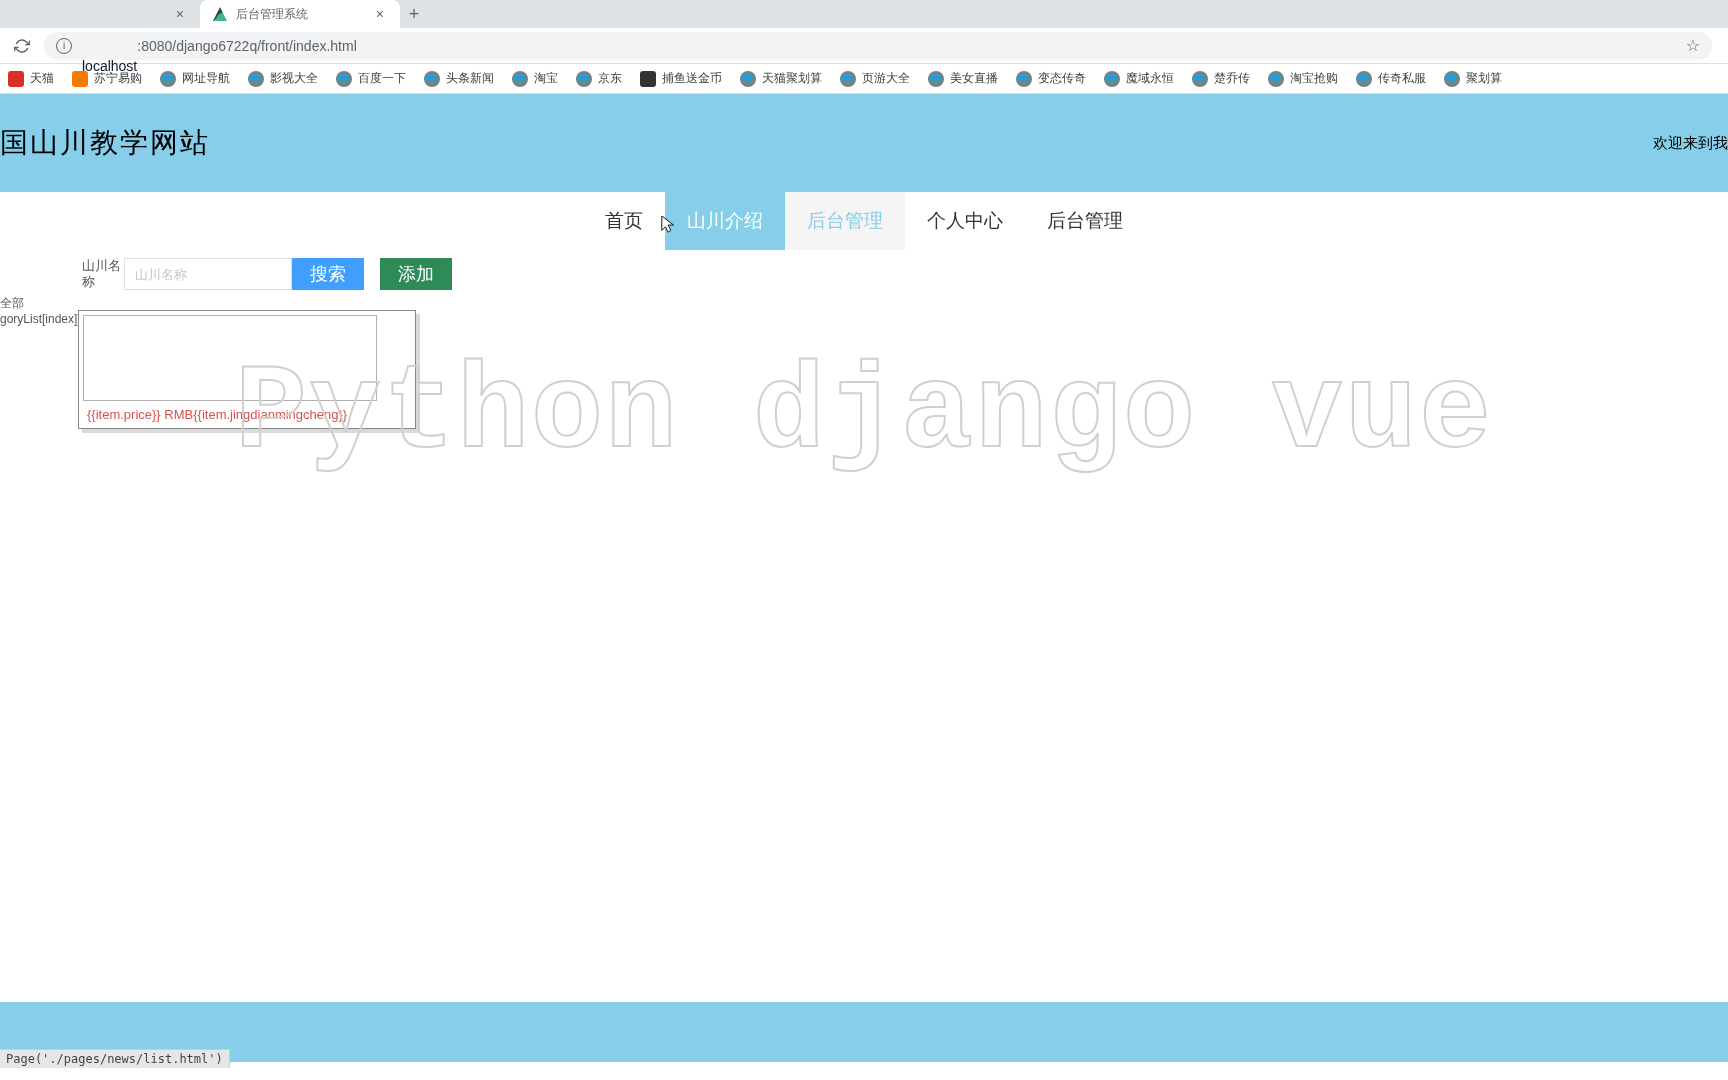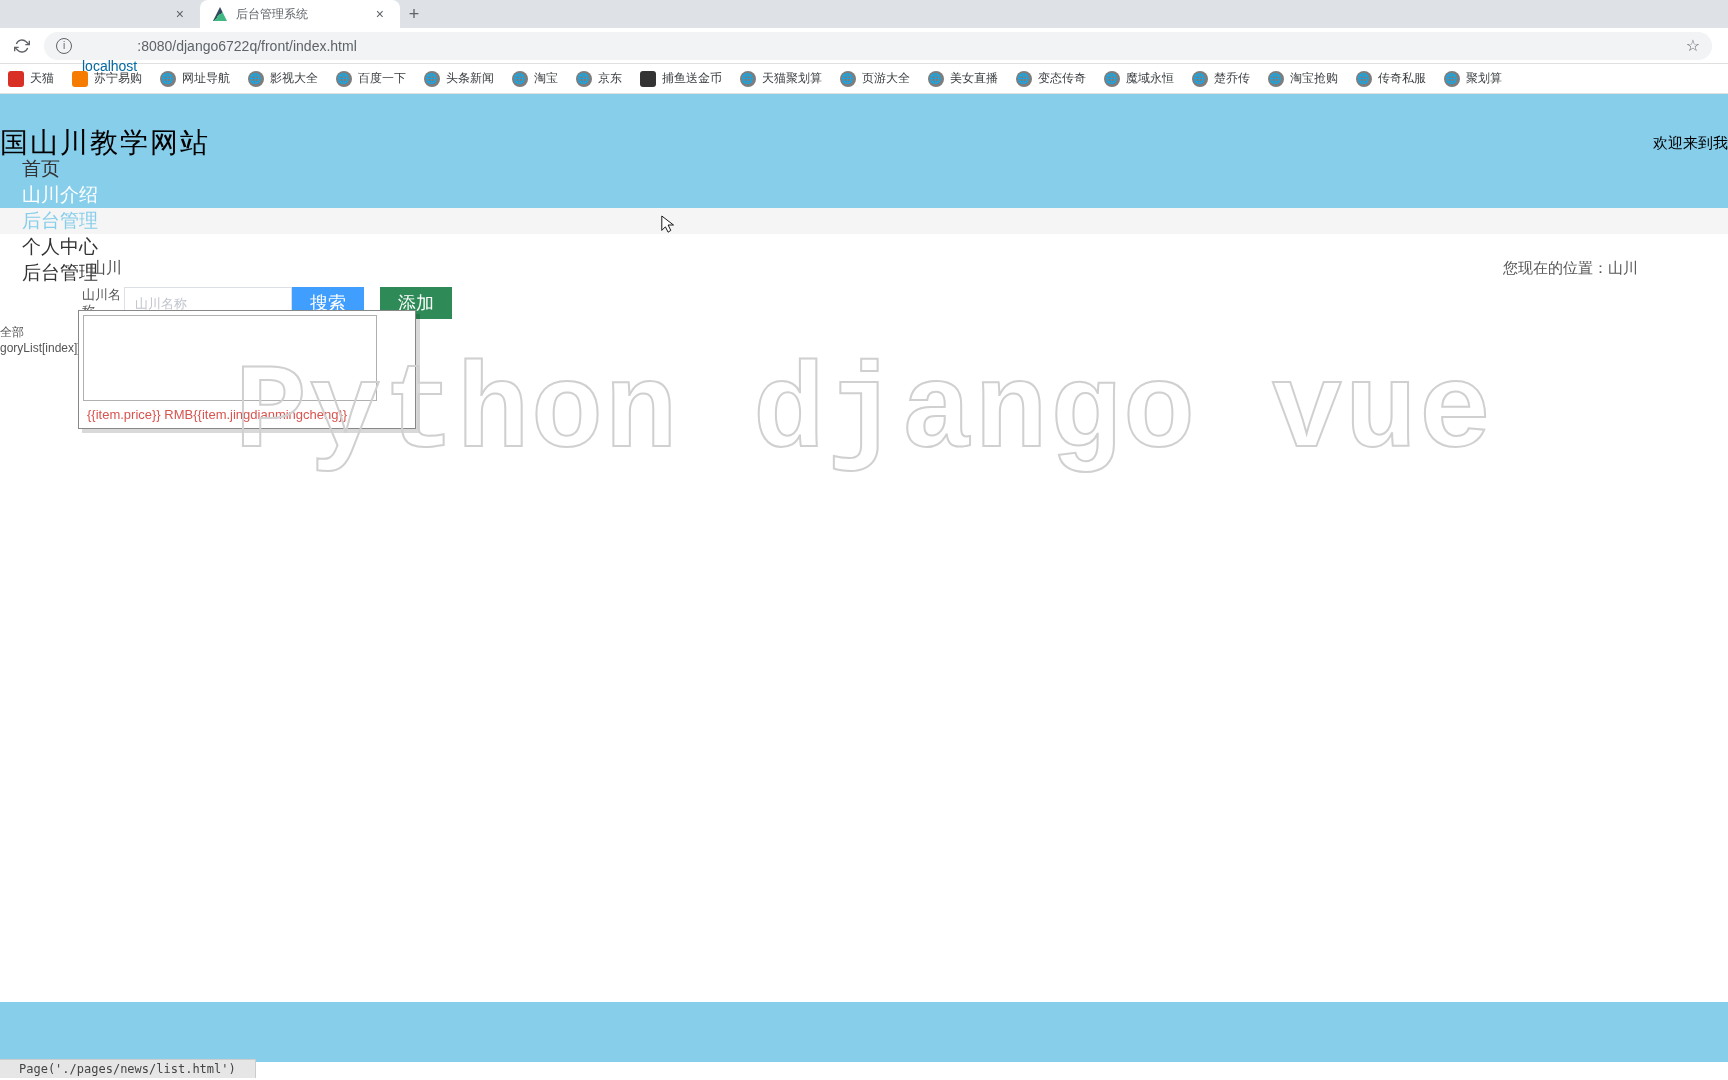--- a/index.html
+++ b/index.html
@@ -108,21 +108,21 @@
       border: 1.5px solid #5f6368;
       border-radius: 50%;
       display: flex;
       align-items: center;
       justify-content: center;
       font-size: 10px;
       margin-right: 10px;
       color: #5f6368;
     }
     .addr-host {
-      color: #0369a1;
+      color: #0f172a;
       margin-top: 41px;
     }
     .addr-path {
       color: #5f6368;
     }
     .star-icon {
       margin-left: auto;
       color: #5f6368;
       font-size: 16px;
     }
@@ -186,21 +186,20 @@
       margin-right: 0;
       font-size: 15px;
     }
     
     .nav-menu {
       height: 58px;
       background: #fff;
       display: flex;
       align-items: stretch;
       justify-content: center;
-      flex-direction: column;
     }
     .nav-item {
       padding: 0 22px;
       display: flex;
       align-items: center;
       font-size: 19px;
       color: #333;
       cursor: pointer;
       position: relative;
     }
@@ -326,22 +325,22 @@
       left: 0;
       right: 0;
       bottom: 18px;
       height: 60px;
       background: #87ceeb;
     }
     
     .status-bar {
       position: fixed;
       left: 0;
-      bottom: 2px;
-      padding: 2px 19px;
+      bottom: 12px;
+      padding: 2px 6px;
       background: #e6e6e6;
       border-top: 1px solid #ccc;
       border-right: 1px solid #ccc;
       font-size: 12px;
       color: #444;
       font-family: monospace;
     }
     
     .cursor {
       position: absolute;
@@ -469,24 +468,20 @@
 
 <div class="nav-menu">
   <div class="nav-item">首页</div>
   <div class="nav-item active">山川介绍</div>
   <div class="nav-item hover">后台管理</div>
   <div class="nav-item">个人中心</div>
   <div class="nav-item">后台管理</div>
 </div>
 
 <div class="content">
-  <div class="breadcrumb-row">
-    <span class="breadcrumb-left">山川</span>
-    <span class="breadcrumb-right">您现在的位置：山川</span>
-  </div>
 
   <div class="search-row">
     <span class="search-label">山川名称</span>
     <input class="search-input" placeholder="山川名称" style="">
     <button class="btn btn-primary">搜索</button>
     <button class="btn btn-success">添加</button>
   </div>
 
   <div class="category-row">
     <span class="category-all">全部</span>

